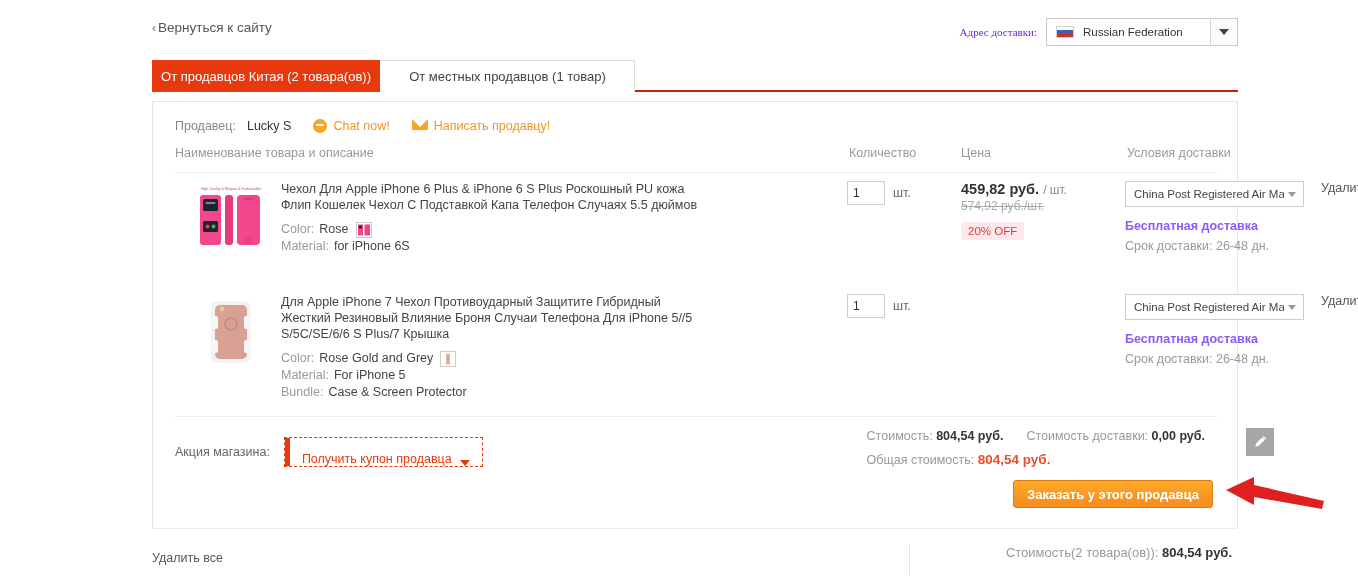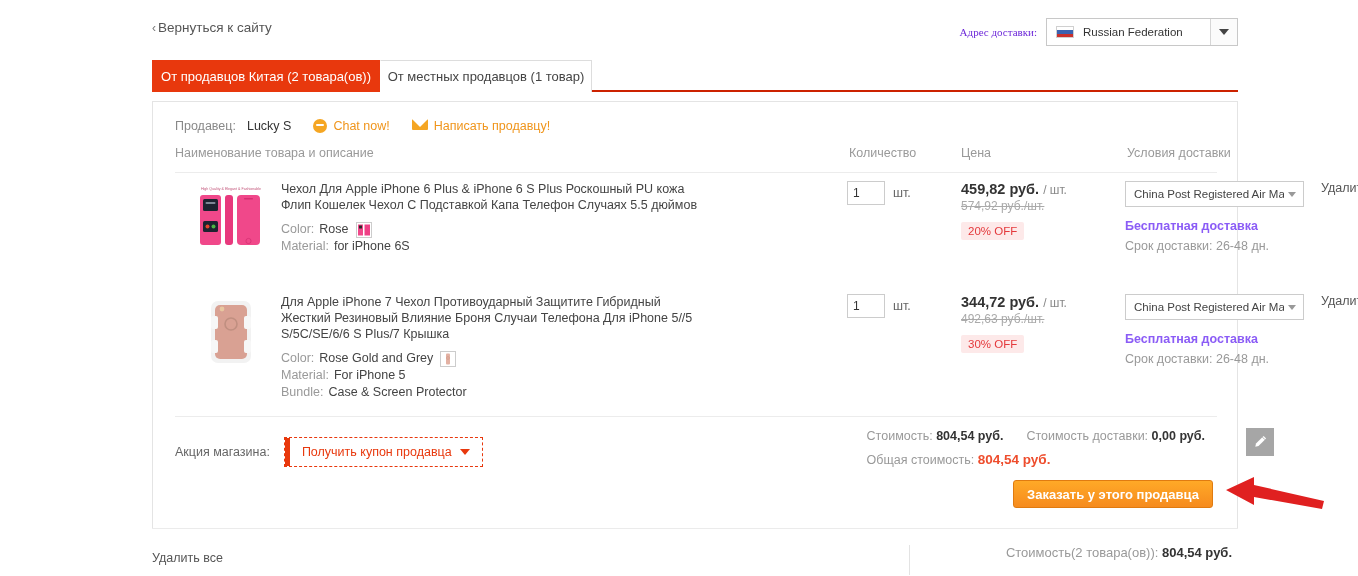--- a/index.html
+++ b/index.html
@@ -118,21 +118,21 @@
     font-size: 13px;
     cursor: pointer;
     white-space: nowrap;
   }
   .tab.active {
     left: 0; width: 228px;
     background: #e8380d;
     color: #ffffff;
   }
   .tab.inactive {
-    left: 228px; width: 212px;
+    left: 228px; width: 255px;
     background: #ffffff;
     color: #444444;
     border-top: 1px solid #dddddd;
     border-right: 1px solid #dddddd;
     border-left: 1px solid #ffffff;
   }
 
   
   .card {
     position: absolute;
@@ -392,21 +392,21 @@
     align-items: center;
   }
   .coupon-lbl {
     font-size: 12.5px;
     color: #666666;
     margin-right: 14px;
     white-space: nowrap;
   }
   .coupon-box {
     display: flex;
-    align-items: center;
+    align-items: flex-end;
     height: 30px;
     border: 1px dashed #e8380d;
     box-sizing: border-box;
     background: #ffffff;
     cursor: pointer;
     padding-right: 12px;
   }
   .coupon-bar {
     width: 5px;
     align-self: stretch;
@@ -672,28 +672,20 @@
           <div class="attr">
             <span class="attr-k">Bundle:</span>
             <span class="attr-v">Case &amp; Screen Protector</span>
           </div>
         </div>
       </div>
       <div class="qty-wrap">
         <input class="qty-input" type="text" value="1" style="">
         <span class="qty-unit">шт.</span>
       </div>
-      <div class="price-wrap">
-        <div class="price-now">
-          <span>344,72 руб.</span>
-          <span class="price-unit">/ шт.</span>
-        </div>
-        <div class="price-old">492,63 руб./шт.</div>
-        <span class="off-badge">30% OFF</span>
-      </div>
       <div class="ship-wrap">
         <div class="ship-select">
           <span>China Post Registered Air Mail</span>
           <span class="caret-sm"></span>
         </div>
         <div class="ship-free">Бесплатная доставка</div>
         <div class="ship-time">Срок доставки: 26-48 дн.</div>
       </div>
       <div class="del-link">Удалить</div>
     </div>

